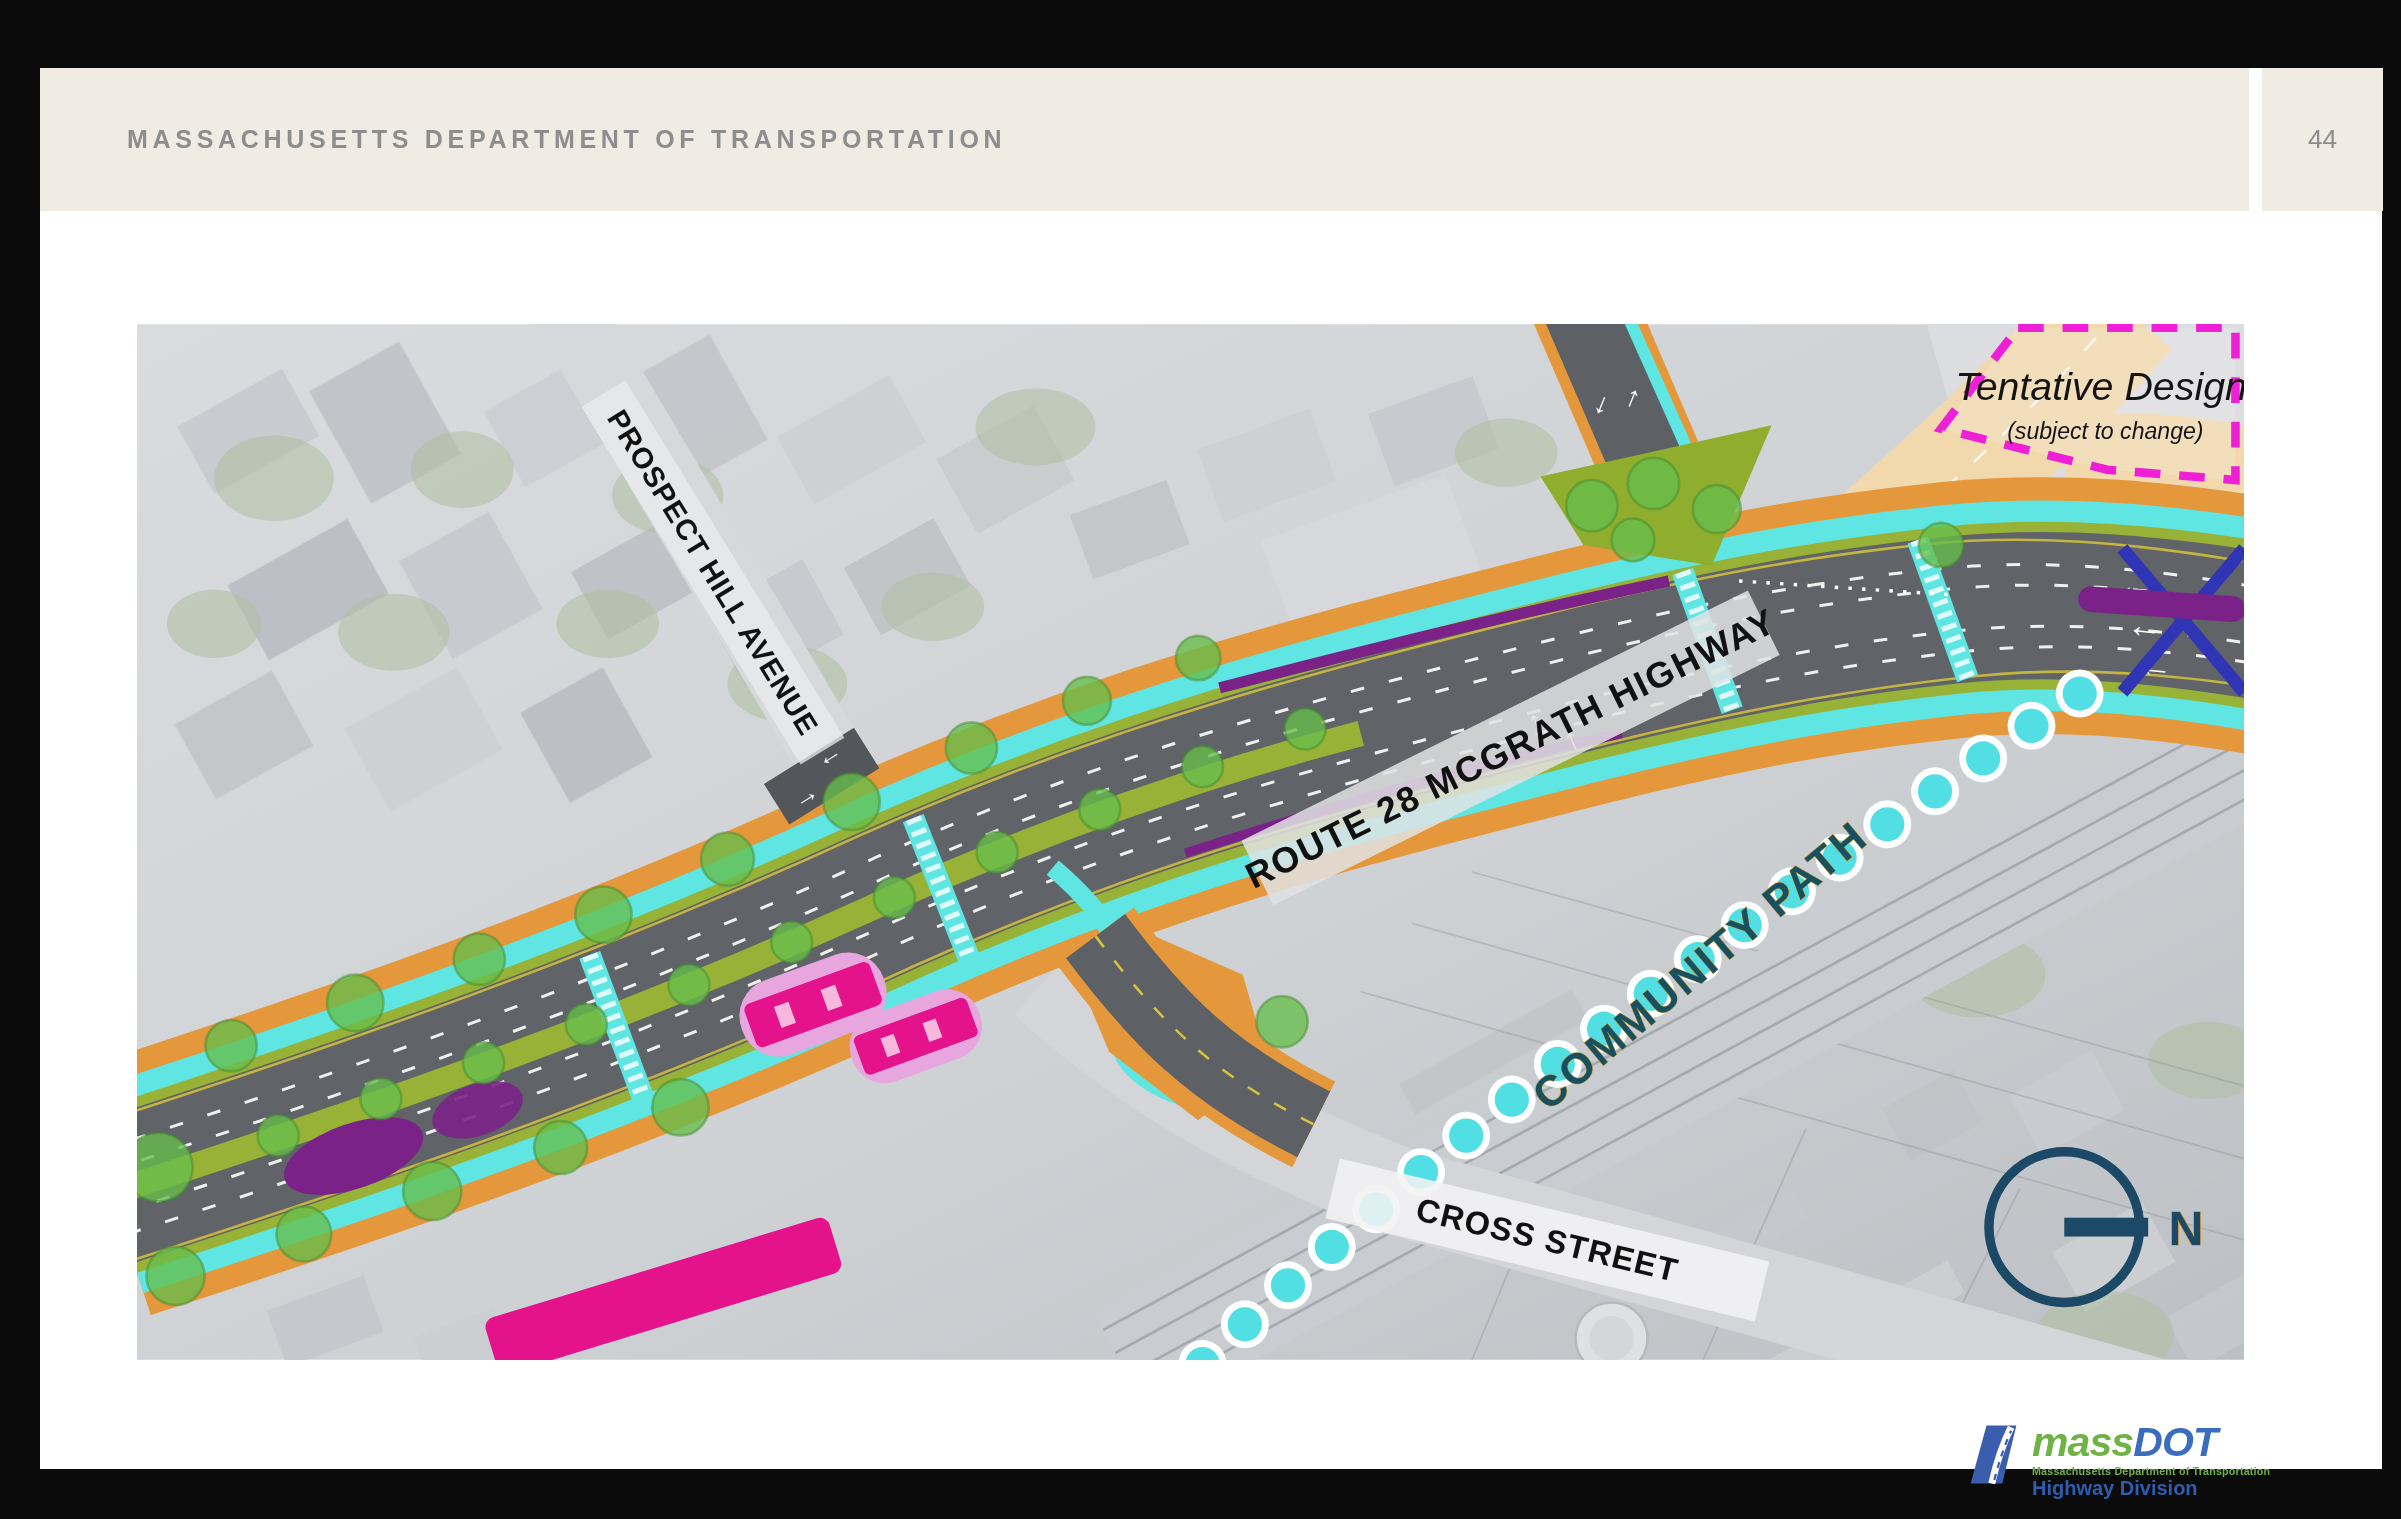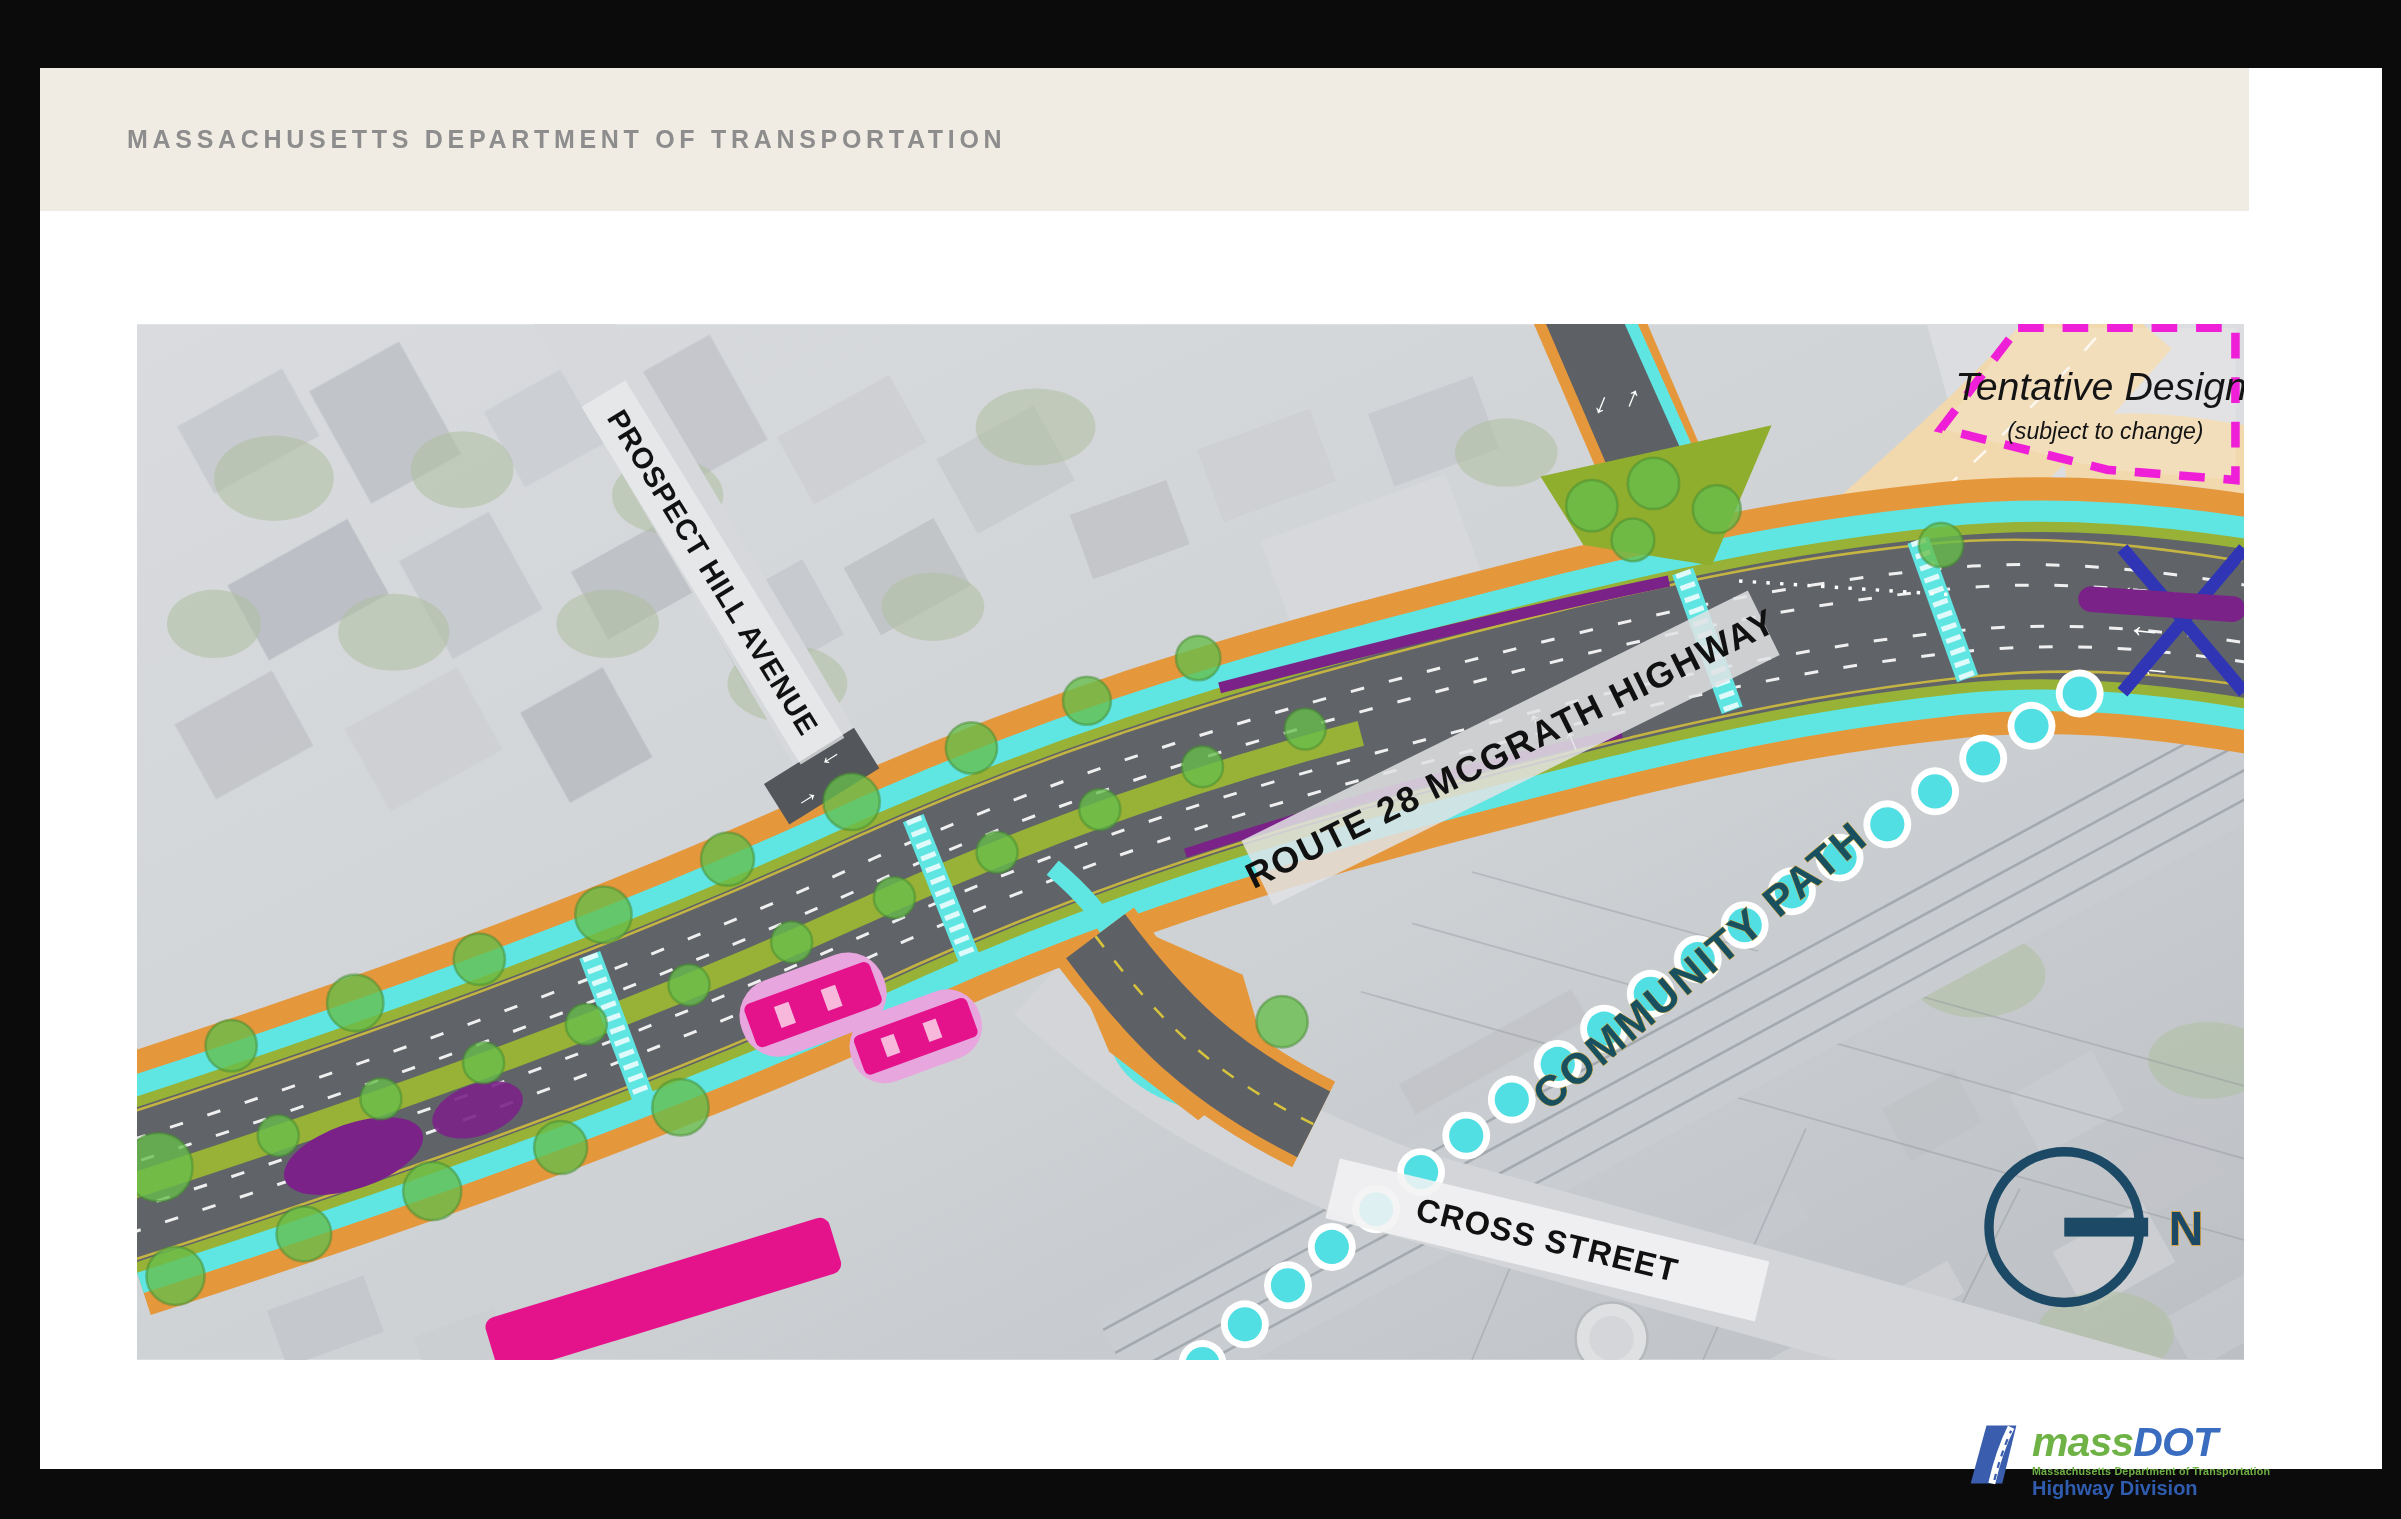--- a/index.html
+++ b/index.html
@@ -22,20 +22,23 @@
   #logo-tagline{color:#6fb245;font-weight:bold;font-size:10.7px;margin-top:2.6px;letter-spacing:0.2px;}
   #logo-division{color:#2f5cae;font-weight:bold;font-size:20px;margin-top:1.7px;}
 </style>
 </head>
 <body>
 
 <div id="slide" class="abs">
 
   <div id="header-bar" class="abs">
     <div id="header-title">MASSACHUSETTS DEPARTMENT OF TRANSPORTATION</div>
+  </div>
+  <div id="page-box" class="abs">
+    <div id="page-number">44</div>
   </div>
 
 
   <div id="map-wrap" class="abs">
   <svg width="2107" height="1036" viewBox="0 0 2462 1210">
     <defs>
       <linearGradient id="aerial" x1="0" y1="0" x2="1" y2="1">
         <stop offset="0" stop-color="#d9dbde"></stop>
         <stop offset="0.55" stop-color="#cfd2d5"></stop>
         <stop offset="1" stop-color="#bcc0c4"></stop>

